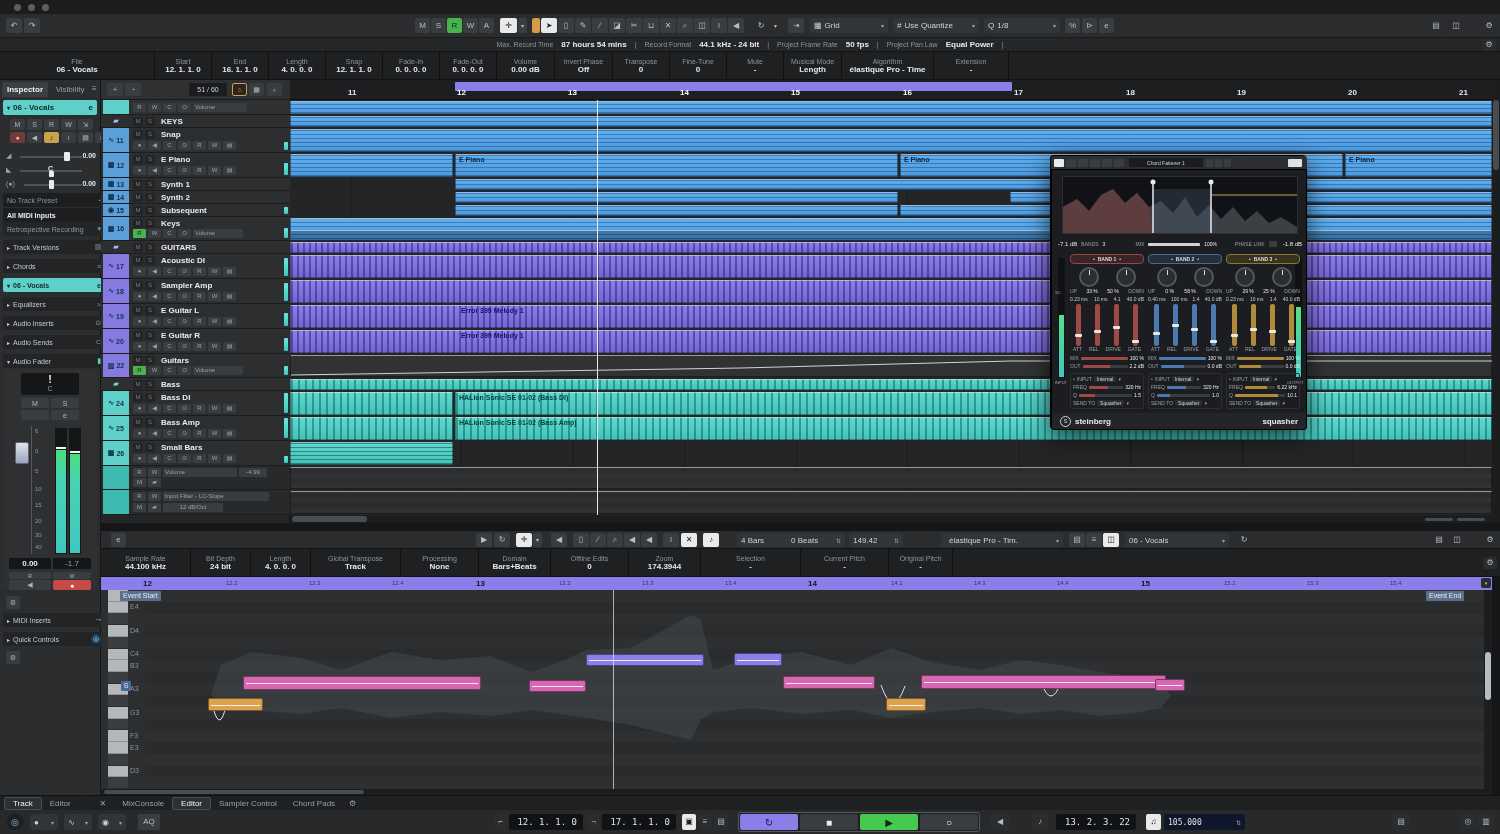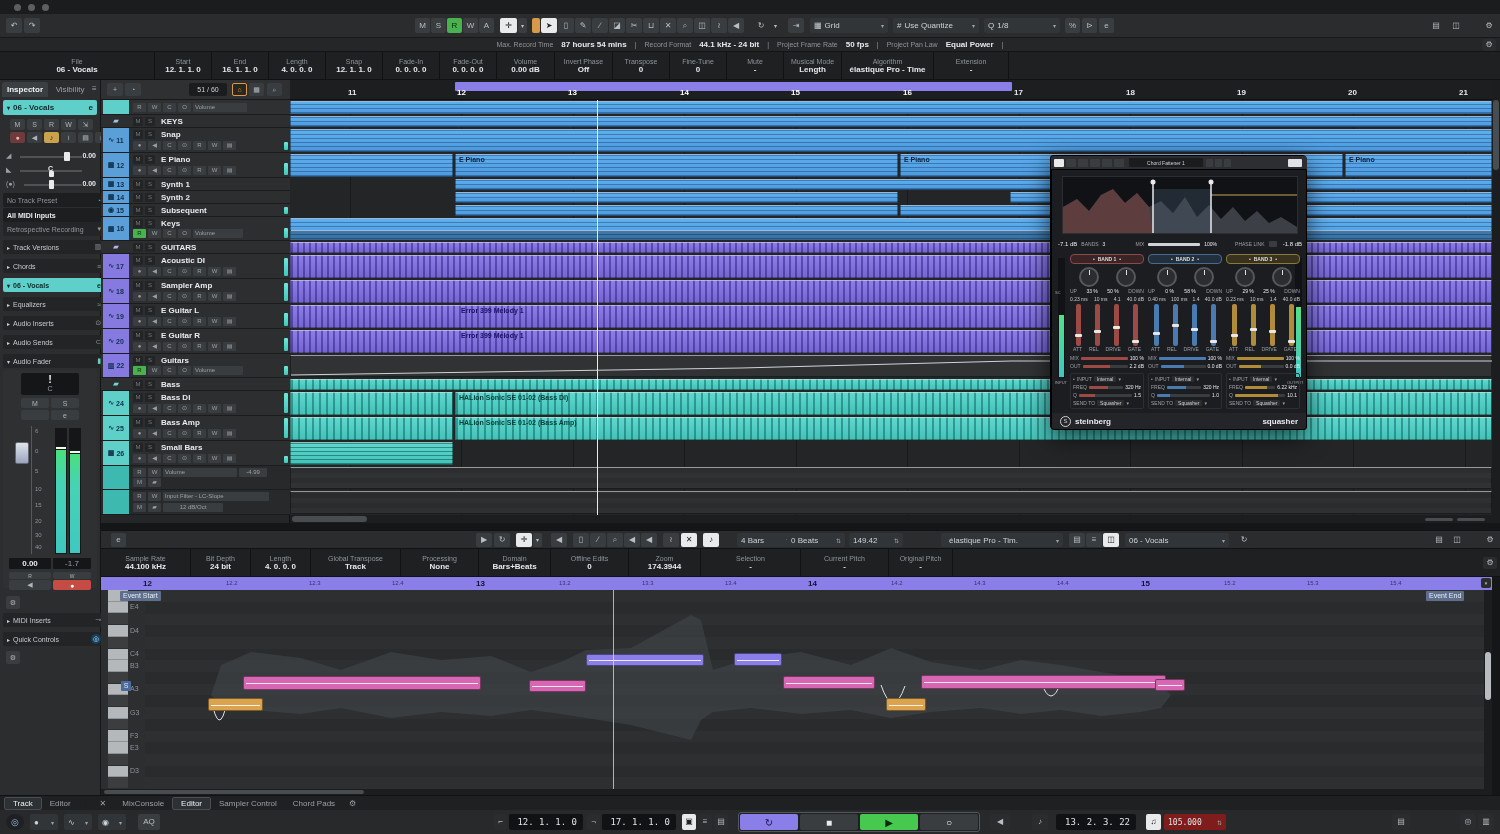--- a/index.html
+++ b/index.html
@@ -1391,20 +1391,20 @@
     <div class="tbtn" style="flex:1;background:#3a3d40;color:#e8eaec">
         <span>○</span>
       </div>
   </div>
   <div class="btn dark r" style="left:990px;top:4px;width:20px;height:16px">◀</div>
   <div class="btn dark r" style="left:1032px;top:4px;width:16px;height:16px">♪</div>
   <div class="locbox r mono" style="left:1056px;top:4px;width:80px;height:16px">
       <span>13. 2. 3. 22</span>
     </div>
   <div class="btn white r" style="left:1146px;top:4px;width:15px;height:16px">♫</div>
-  <div class="dd r" style="left:1164px;top:4px;width:62px;height:16px;background:#7f1d1d">
+  <div class="dd r" style="left:1164px;top:4px;width:81px;height:16px;background:#0f172a">
       <span class="mono" style="color:#dfe3e8">105.000</span>
       <span class="car">⇅</span>
     </div>
   <div class="btn dark r" style="left:1392px;top:4px;width:18px;height:16px">▤</div>
   <div class="btn dark r" style="left:1460px;top:4px;width:16px;height:16px">◎</div>
   <div class="btn dark r" style="left:1478px;top:4px;width:16px;height:16px">▥</div>
 </div>
 
 </body></html>

